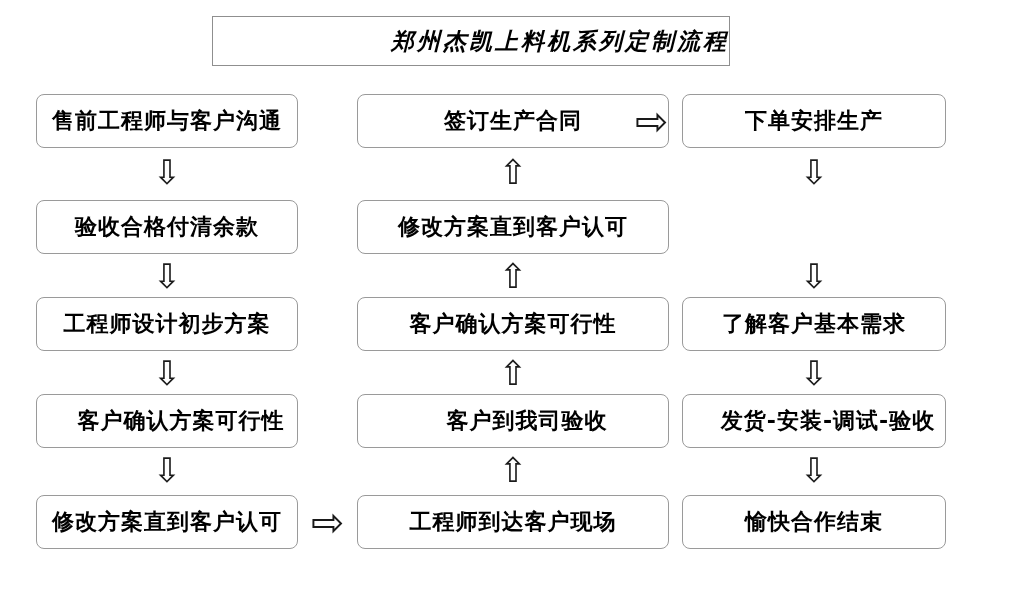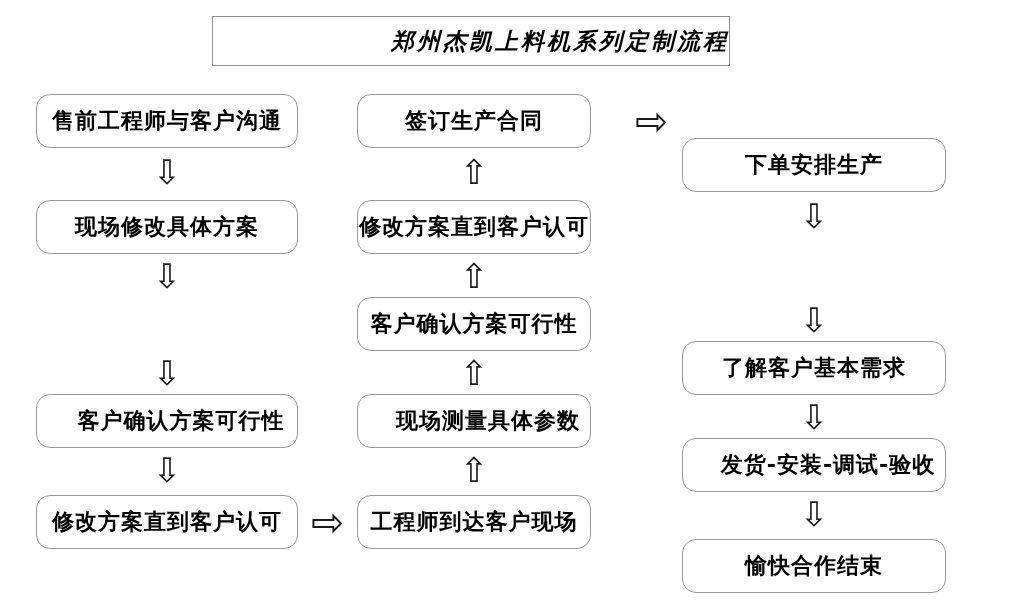--- a/index.html
+++ b/index.html
@@ -29,34 +29,34 @@
     justify-content: flex-end;
     font-size: 23px;
     font-weight: bold;
     font-style: italic;
     letter-spacing: 3px;
   }
   .box {
     position: absolute;
     height: 54px;
     border: 1px solid #9a9a9a;
-    border-radius: 14px;
+    border-radius: 8px;
     background: #ffffff;
     display: flex;
     align-items: center;
     justify-content: center;
     font-size: 22px;
     font-weight: bold;
     letter-spacing: 1px;
     box-sizing: border-box;
     white-space: nowrap;
   }
   .col-left  { left: 36px;  width: 262px; }
-  .col-mid   { left: 357px; width: 234px; }
-  .col-right { left: 682px; width: 264px; margin-top: 44px; }
+  .col-mid   { left: 357px; width: 312px; }
+  .col-right { left: 682px; width: 264px; }
   .row-1 { top: 94px; }
   .row-2 { top: 200px; }
   .row-3 { top: 297px; }
   .row-4 { top: 394px; padding-left: 28px; }
   .row-5 { top: 495px; }
   .arrow {
     position: absolute;
     text-align: center;
     color: #1a1a1a;
     user-select: none;
@@ -83,36 +83,37 @@
 <body>
 
 <div class="canvas">
 
   <div class="title-box">
     <span>郑州杰凯上料机系列定制流程</span>
   </div>
 
   <div class="box col-left row-1">售前工程师与客户沟通</div>
   <span class="arrow v col-left gap-1">⇩</span>
-  <div class="box col-left row-2">现场修改具体方案</div>
+  <div class="box col-left row-2">验收合格付清余款</div>
   <span class="arrow v col-left gap-2">⇩</span>
+  <div class="box col-left row-3">工程师设计初步方案</div>
   <span class="arrow v col-left gap-3">⇩</span>
   <div class="box col-left row-4">客户确认方案可行性</div>
   <span class="arrow v col-left gap-4">⇩</span>
   <div class="box col-left row-5">修改方案直到客户认可</div>
 
   <span class="arrow h h-bottom">⇨</span>
 
   <div class="box col-mid row-1">签订生产合同</div>
   <span class="arrow v col-mid gap-1">⇧</span>
   <div class="box col-mid row-2">修改方案直到客户认可</div>
   <span class="arrow v col-mid gap-2">⇧</span>
   <div class="box col-mid row-3">客户确认方案可行性</div>
   <span class="arrow v col-mid gap-3">⇧</span>
-  <div class="box col-mid row-4">现场测量具体参数</div>
+  <div class="box col-mid row-4">客户到我司验收</div>
   <span class="arrow v col-mid gap-4">⇧</span>
   <div class="box col-mid row-5">工程师到达客户现场</div>
 
   <span class="arrow h h-top">⇨</span>
 
   <div class="box col-right row-1">下单安排生产</div>
   <span class="arrow v col-right gap-1">⇩</span>
   <span class="arrow v col-right gap-2">⇩</span>
   <div class="box col-right row-3">了解客户基本需求</div>
   <span class="arrow v col-right gap-3">⇩</span>

